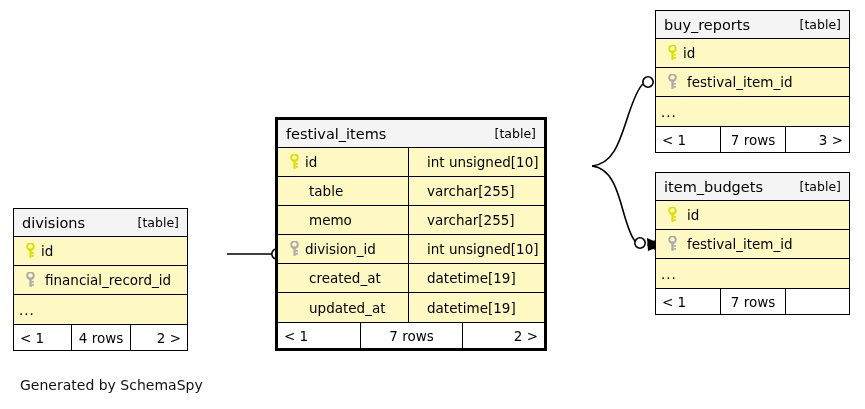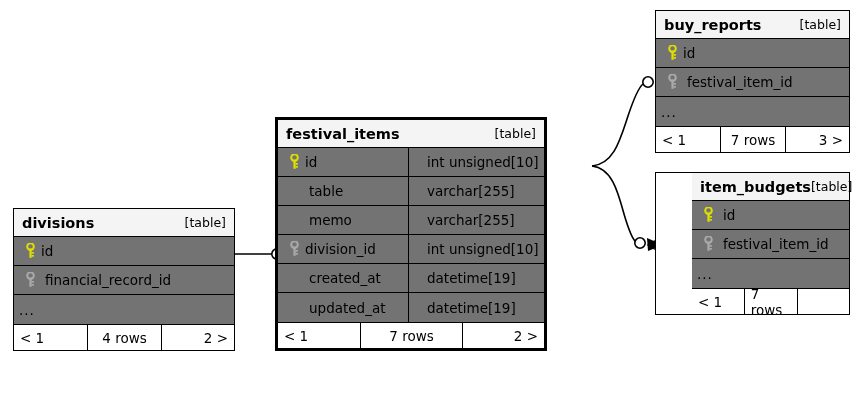--- a/index.html
+++ b/index.html
@@ -33,21 +33,21 @@
     display: flex;
     align-items: center;
     justify-content: space-between;
     background: #f4f4f4;
     border-bottom: 1.5px solid #000000;
     padding: 0 8px;
     height: 28px;
     box-sizing: border-box;
   }
   .tbl-name {
-    font-weight: bold;
+    font-weight: normal;
     font-size: 14.5px;
     color: #000000;
     white-space: nowrap;
   }
   .tbl-kind {
     font-size: 12.5px;
     color: #000000;
     white-space: nowrap;
   }
 
@@ -55,21 +55,21 @@
     display: flex;
     flex-direction: column;
     flex: 1 1 auto;
   }
   .tbl-row {
     display: flex;
     align-items: center;
     border-bottom: 1.5px solid #000000;
     box-sizing: border-box;
     height: 29px;
-    background: #737373;
+    background: #fef9c3;
     text-align: right;
   }
   .tbl-row:last-child { border-bottom: none; }
 
   .col-name {
     display: flex;
     align-items: center;
     flex: 1 1 auto;
     padding-left: 7px;
     font-size: 13.5px;
@@ -167,21 +167,21 @@
     </g>
 
     <g>
       <path d="M 592,166 C 612,168 618,192 624,214 C 629,231 632,239 636,242" stroke="#000" stroke-width="1.6" fill="none"></path>
       <circle cx="640" cy="243" r="5.2" fill="#ffffff" stroke="#000" stroke-width="1.6"></circle>
       <path d="M 663,245 L 647,238 L 648,251 Z" fill="#000"></path>
       <path d="M 663,236 L 648,245 L 663,254" stroke="#000" stroke-width="1.4" fill="none"></path>
     </g>
   </svg>
 
-  <div class="er-table" id="tbl-divisions" style="left:13px; top:208px; width:222px;">
+  <div class="er-table" id="tbl-divisions" style="left:13px; top:208px; width:175px;">
     <div class="tbl-header">
       <span class="tbl-name">divisions</span>
       <span class="tbl-kind">[table]</span>
     </div>
     <div class="tbl-rows">
       <div class="tbl-row">
         <span class="col-name">
           <span class="keyslot">
             <svg width="9" height="16" viewBox="0 0 9 16">
                 <circle cx="4.5" cy="3.6" r="3.3" fill="none" stroke="#dede00" stroke-width="2"></circle>
@@ -334,21 +334,21 @@
         </span>
       </div>
     </div>
     <div class="tbl-footer">
       <div class="foot-cell foot-prev" style="width:33%">&lt; 1</div>
       <div class="foot-cell foot-mid" style="width:34%">7 rows</div>
       <div class="foot-cell foot-next" style="width:33%">3 &gt;</div>
     </div>
   </div>
 
-  <div class="er-table" id="tbl-item_budgets" style="left:655px; top:172px; width:195px;padding-left:36px;">
+  <div class="er-table" id="tbl-item_budgets" style="left:655px; top:172px; width:195px;">
     <div class="tbl-header">
       <span class="tbl-name">item_budgets</span>
       <span class="tbl-kind">[table]</span>
     </div>
     <div class="tbl-rows">
       <div class="tbl-row">
         <span class="col-name">
           <span class="keyslot">
             <svg width="9" height="16" viewBox="0 0 9 16">
                 <circle cx="4.5" cy="3.6" r="3.3" fill="none" stroke="#dede00" stroke-width="2"></circle>
@@ -379,14 +379,15 @@
         </span>
       </div>
     </div>
     <div class="tbl-footer">
       <div class="foot-cell foot-prev" style="width:33%">&lt; 1</div>
       <div class="foot-cell foot-mid" style="width:34%">7 rows</div>
       <div class="foot-cell foot-next" style="width:33%"></div>
     </div>
   </div>
 
+  <div class="caption">Generated by SchemaSpy</div>
 
 </div>
 
 </body></html>

